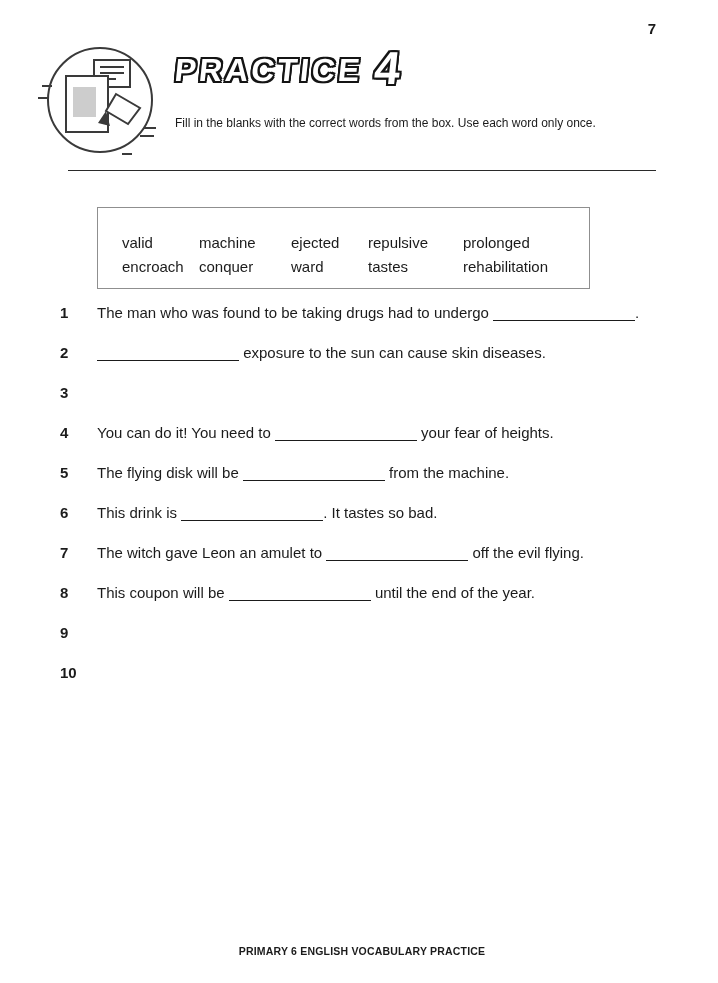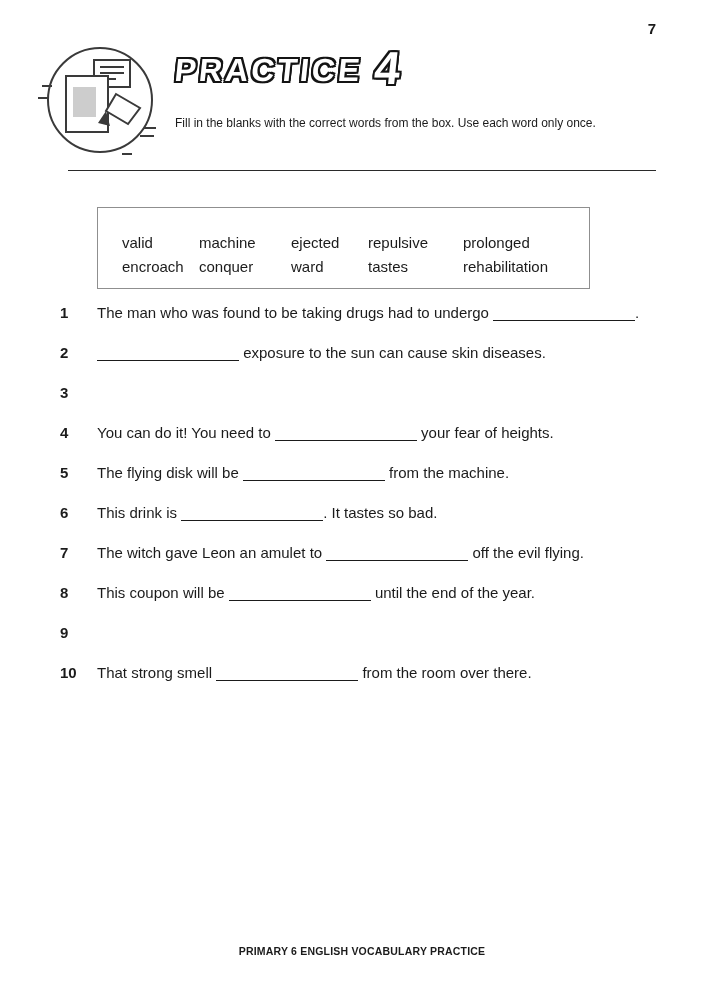--- a/index.html
+++ b/index.html
@@ -220,20 +220,19 @@
       <span class="q-num">8</span>
       <span class="q-text"><span>This coupon will be </span><span class="blank"></span><span> until the end of the year.</span></span>
     </div>
 
     <div class="q-row">
       <span class="q-num">9</span>
     </div>
 
     <div class="q-row">
       <span class="q-num">10</span>
-      <span class="q-text"><span>That strong smell </span><span class="blank"></span><span> from the room over there.</span></span>
     </div>
 
   </div>
 
   <div class="footer">PRIMARY 6 ENGLISH VOCABULARY PRACTICE</div>
 
 </div>
 
 </body></html>

